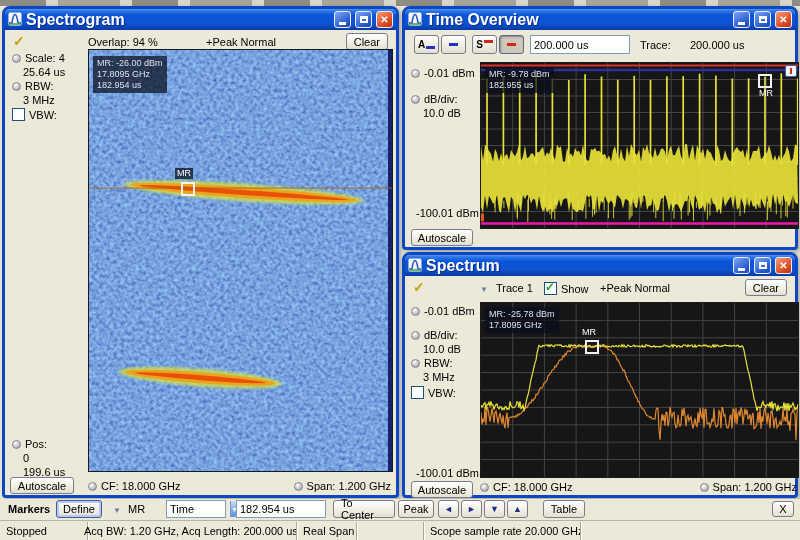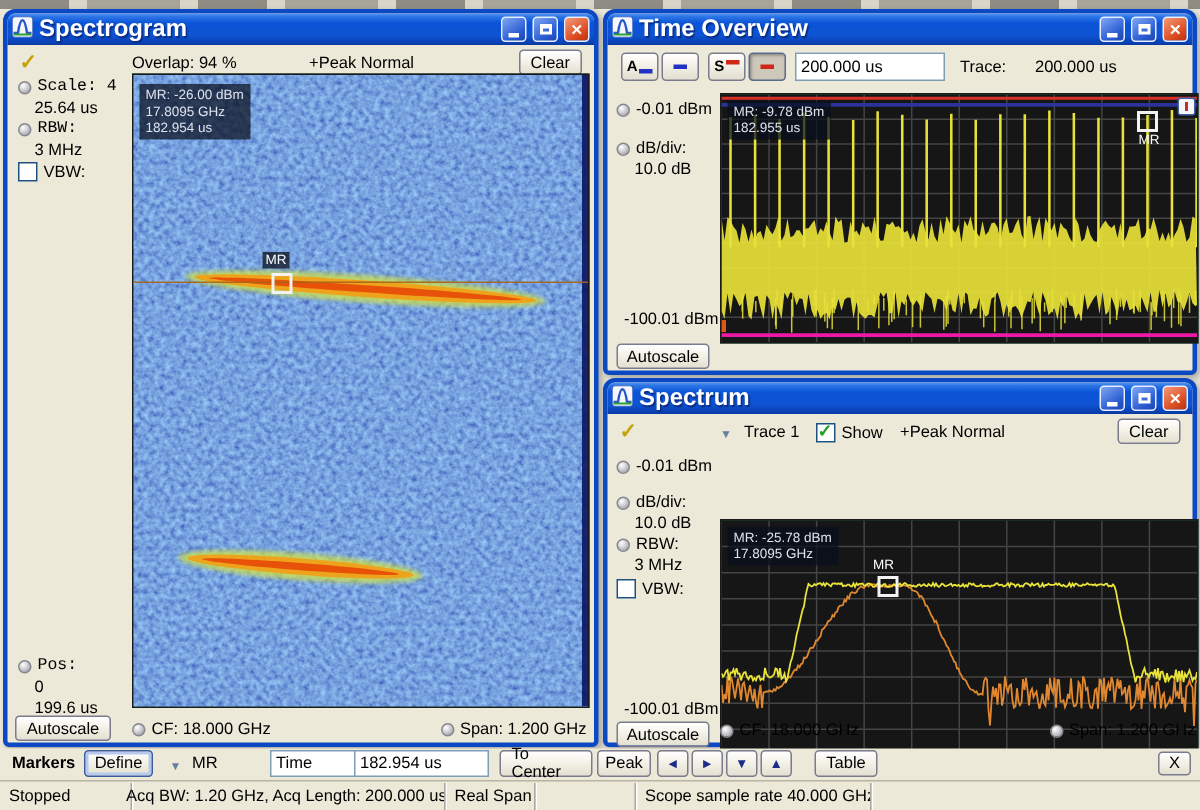--- a/index.html
+++ b/index.html
@@ -42,21 +42,21 @@
     background:linear-gradient(180deg,#cfe0fa,#86aff0 50%,#5f94e8);border-left:1px solid #7f9db9;}
   
   .plot-wrap{position:absolute;background:#14532d;border:1px solid #1a1a1a;box-sizing:content-box;}
   .plot-wrap svg{display:block;}
   .readout{position:absolute;background:rgba(8,14,28,.72);color:#dde2ee;font-size:9px;line-height:11px;
     padding:2px 4px;white-space:nowrap;}
   .mr-flag{position:absolute;background:rgba(18,26,40,.8);color:#fff;font-size:9px;line-height:11px;padding:0 2px;}
   .mr-box{position:absolute;width:10px;height:10px;border:2px solid #f2f2f2;}
   .footer-row{position:absolute;display:flex;justify-content:space-between;font-size:11px;}
   .footer-row .fitem{display:flex;align-items:center;white-space:nowrap;}
-  .sidebar-val{cursor:default;font-family:Liberation Mono, monospace;}
+  .sidebar-val{cursor:default;}
   
   .tbtn{position:absolute;width:25px;height:19px;border:1px solid #7b7b8e;border-radius:3px;box-sizing:border-box;
     background:linear-gradient(180deg,#ffffff,#f1efe4 50%,#e2ded0);display:flex;align-items:center;justify-content:center;gap:1px;}
   .tbtn.pressed{background:#cdc8ba;box-shadow:inset 1px 1px 2px rgba(60,60,70,.45);border-color:#5a6a8c;}
   .tbtn .ltr{font-size:10px;font-weight:bold;}
   .bar-blue{width:9px;height:3px;background:#2232c4;align-self:flex-end;margin-bottom:4px;}
   .bar-red{width:9px;height:3px;background:#d02818;}
   .bar-red.hi{align-self:flex-start;margin-top:4px;}
   
   .markers-bar{position:absolute;left:0;top:499px;width:800px;height:21px;background:#ece9d8;}
@@ -396,21 +396,21 @@
           <span>RBW:</span>
         </span>
       <span class="row" style="left:15px;top:92px;">3 MHz</span>
       <span class="row" style="left:3px;top:107px;">
           <span class="cb"></span>
           <span>VBW:</span>
         </span>
       <span class="row" style="left:8px;top:188px;">-100.01 dBm</span>
       <span class="btn" style="left:3px;top:202px;width:62px;">Autoscale</span>
 
-      <div class="plot-wrap" style="left:72px;top:23px;width:317px;height:174px;margin-top:44px;">
+      <div class="plot-wrap" style="left:72px;top:23px;width:317px;height:174px;">
         <svg id="sp-svg" width="317" height="174">
             <rect x="0" y="0" width="317" height="174" fill="#161616"></rect>
             <line x1="31.7" y1="0" x2="31.7" y2="174" stroke="#454545" stroke-width="1"></line>
             <line x1="0" y1="17.4" x2="317" y2="17.4" stroke="#454545" stroke-width="1"></line>
             <line x1="63.4" y1="0" x2="63.4" y2="174" stroke="#454545" stroke-width="1"></line>
             <line x1="0" y1="34.8" x2="317" y2="34.8" stroke="#454545" stroke-width="1"></line>
             <line x1="95.1" y1="0" x2="95.1" y2="174" stroke="#454545" stroke-width="1"></line>
             <line x1="0" y1="52.2" x2="317" y2="52.2" stroke="#454545" stroke-width="1"></line>
             <line x1="126.8" y1="0" x2="126.8" y2="174" stroke="#454545" stroke-width="1"></line>
             <line x1="0" y1="69.6" x2="317" y2="69.6" stroke="#454545" stroke-width="1"></line>
@@ -446,21 +446,21 @@
           </span>
       </div>
     </div>
   </div>
 
   <div class="markers-bar">
     <span class="lbl" style="left:8px;top:4px;">Markers</span>
     <span class="btn default" style="left:56px;top:1px;width:46px;height:18px;">Define</span>
     <span class="row dd-arrow" style="left:113px;top:7px;">▼</span>
     <span class="row" style="left:128px;top:4px;">MR</span>
-    <span class="combo" style="left:180px;top:1px;width:60px;height:18px;gap:36px;">
+    <span class="combo" style="left:166px;top:1px;width:60px;height:18px;gap:36px;">
       <span class="txt">Time</span>
       <span class="dd">▼</span>
     </span>
     <span class="field" style="left:236px;top:1px;width:90px;height:18px;">182.954 us</span>
     <span class="btn" style="left:333px;top:1px;width:62px;height:18px;">To Center</span>
     <span class="btn" style="left:398px;top:1px;width:36px;height:18px;">Peak</span>
     <span class="btn" style="left:438px;top:1px;width:21px;height:18px;padding:0;">
         <span class="arrow-btn">◄</span>
       </span>
     <span class="btn" style="left:461px;top:1px;width:21px;height:18px;padding:0;">
@@ -474,16 +474,16 @@
       </span>
     <span class="btn" style="left:543px;top:1px;width:42px;height:18px;">Table</span>
     <span class="btn" style="left:772px;top:2px;width:22px;height:16px;">X</span>
   </div>
 
   <div class="status-bar">
     <span class="cell" style="left:0;width:88px;">Stopped</span>
     <span class="cell" style="left:78px;width:219px;">Acq BW: 1.20 GHz, Acq Length: 200.000 us</span>
     <span class="cell" style="left:297px;width:60px;">Real Span</span>
     <span class="cell" style="left:357px;width:67px;"></span>
-    <span class="cell" style="left:424px;width:157px;">Scope sample rate 40.000 GHz</span>
+    <span class="cell" style="left:424px;width:157px;">Scope sample rate 20.000 GHz</span>
     <span class="cell" style="left:581px;width:219px;border-right:none;box-shadow:none;"></span>
   </div>
 </div>
 
 </body></html>

